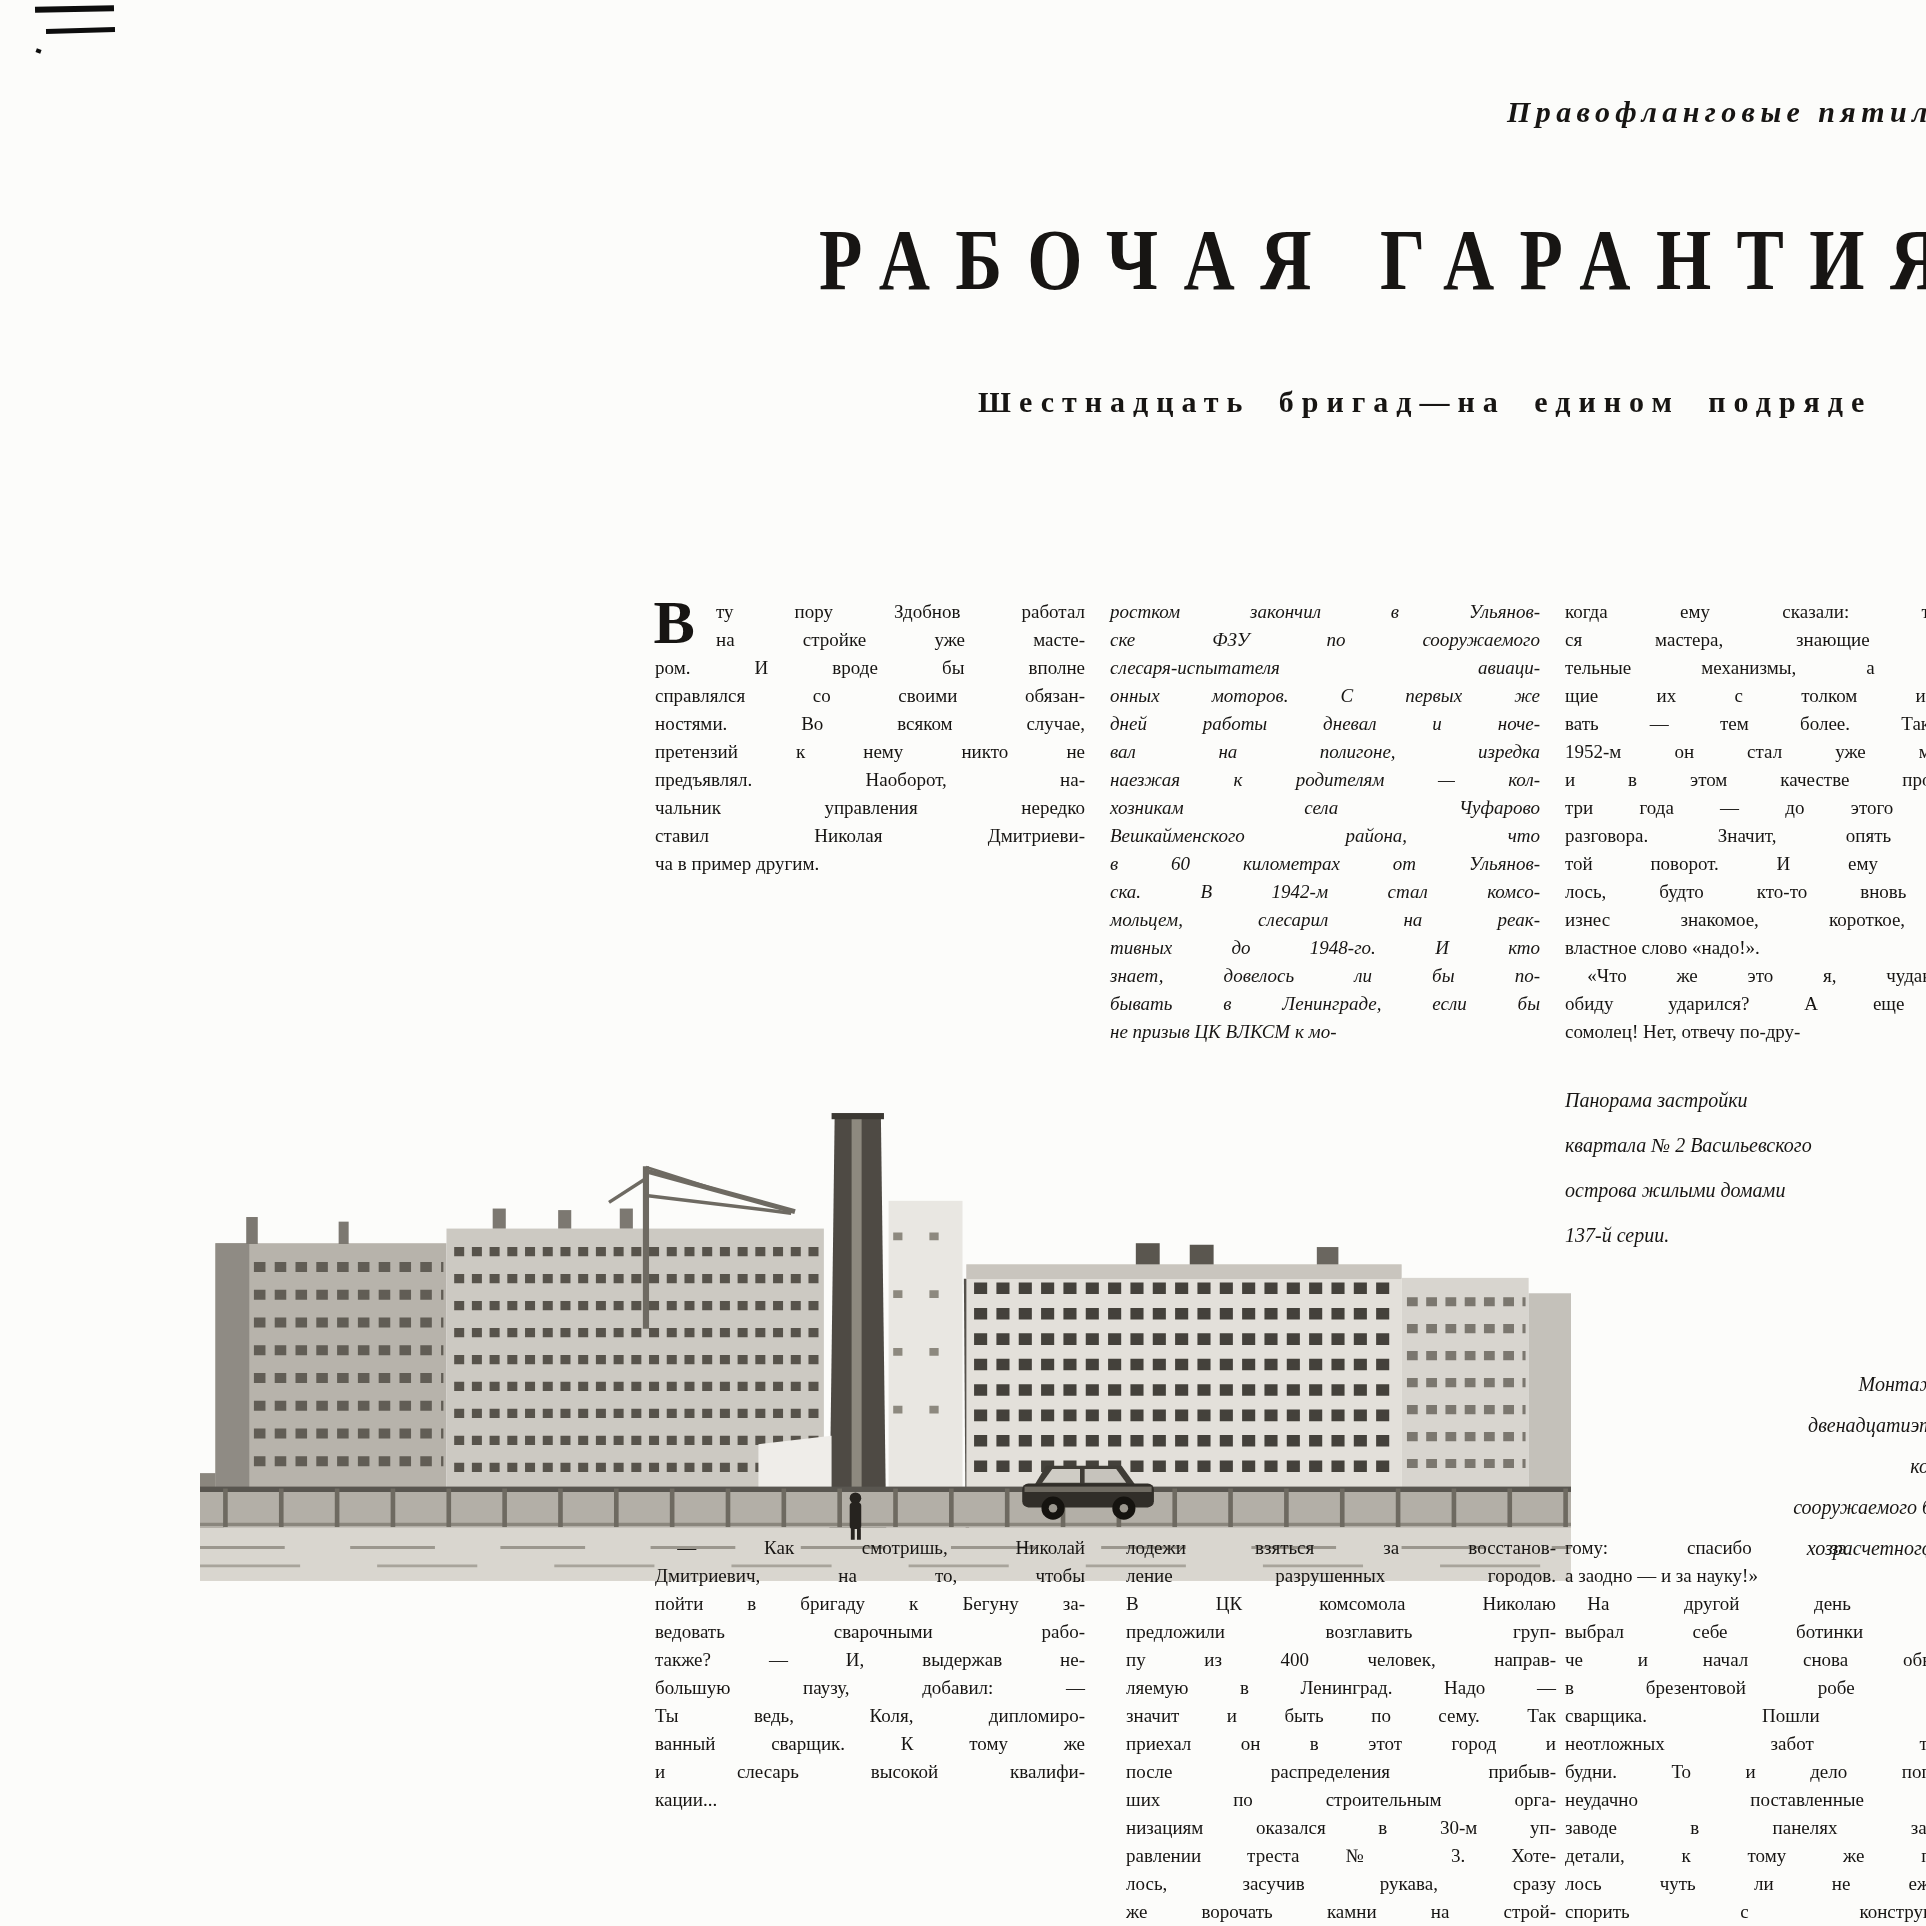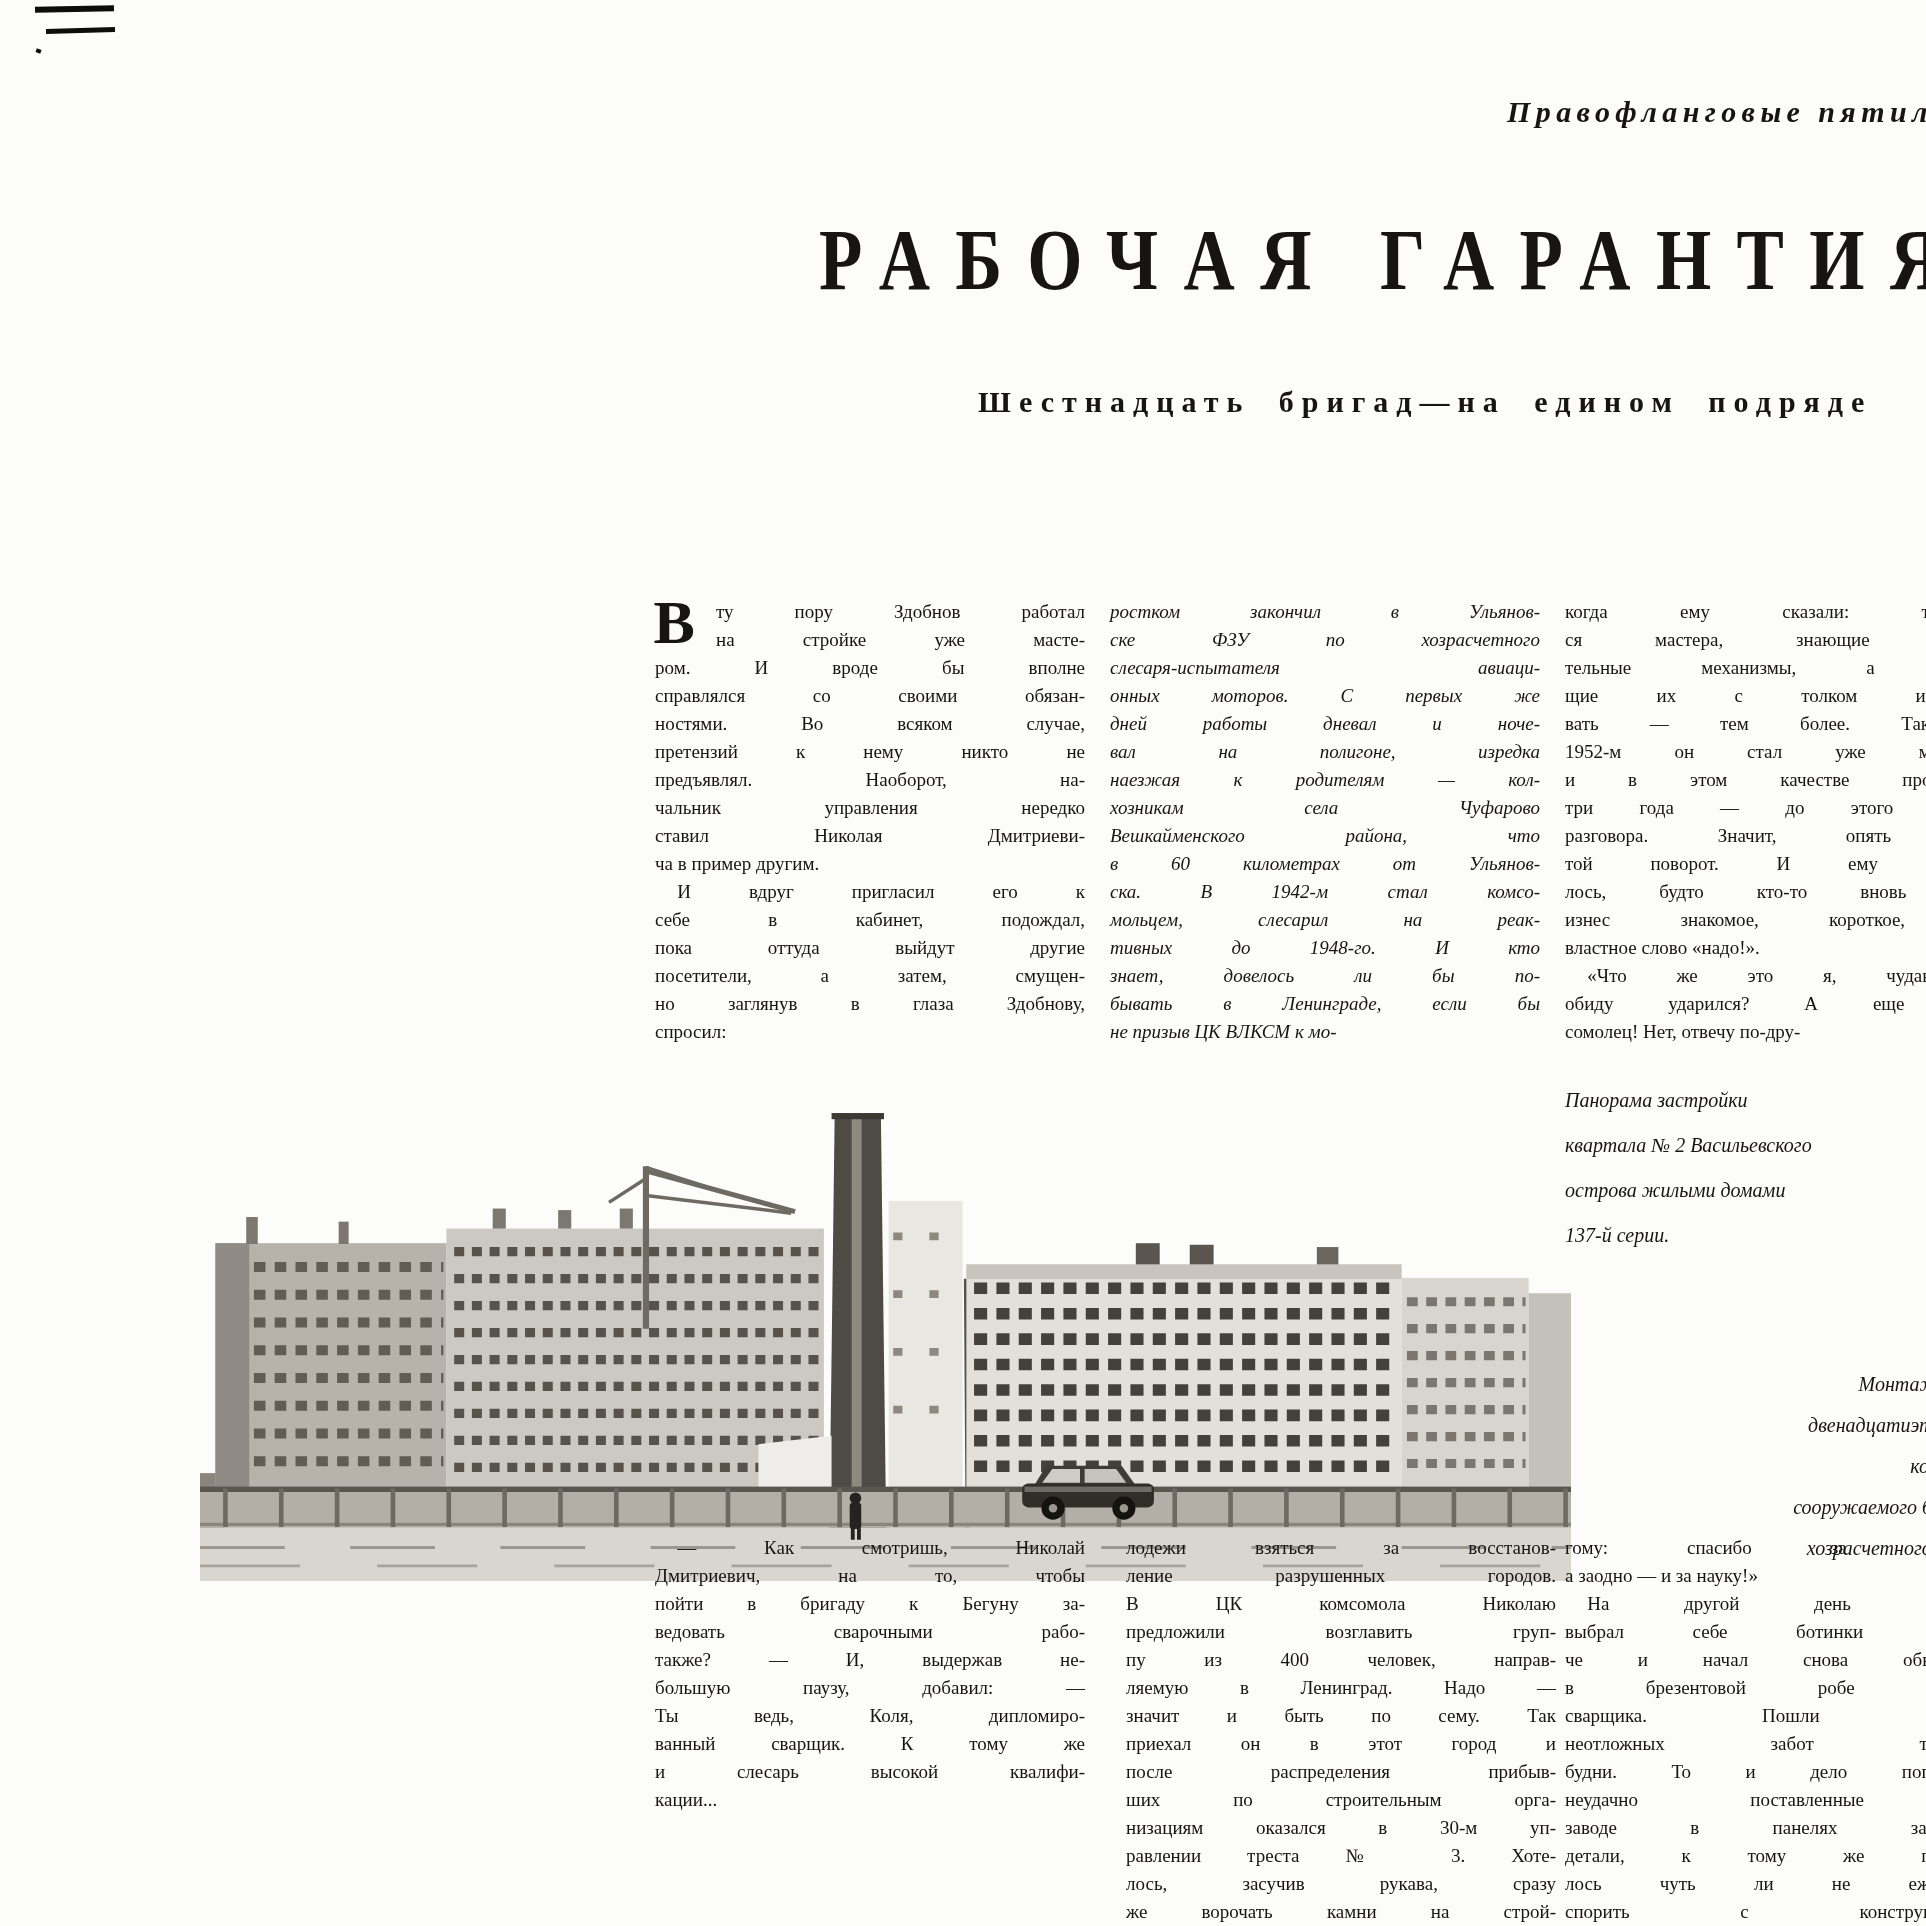--- a/index.html
+++ b/index.html
@@ -55,33 +55,25 @@
         <div class="tline dcpad">на стройке уже масте-</div>
         <div class="tline">ром. И вроде бы вполне</div>
         <div class="tline">справлялся со своими обязан-</div>
         <div class="tline">ностями. Во всяком случае,</div>
         <div class="tline">претензий к нему никто не</div>
         <div class="tline">предъявлял. Наоборот, на-</div>
         <div class="tline">чальник управления нередко</div>
         <div class="tline">ставил Николая Дмитриеви-</div>
         <div class="tline plast">ча в пример другим.</div>
       </div>
-      <div class="para">
-        <div class="tline ind">И вдруг пригласил его к</div>
-        <div class="tline">себе в кабинет, подождал,</div>
-        <div class="tline">пока оттуда выйдут другие</div>
-        <div class="tline">посетители, а затем, смущен-</div>
-        <div class="tline">но заглянув в глаза Здобнову,</div>
-        <div class="tline plast">спросил:</div>
-      </div>
     </div>
   <div class="col" id="colt2">
       <div class="para">
         <div class="tline">ростком закончил в Ульянов-</div>
-        <div class="tline">ске ФЗУ по хозрасчетного</div>
+        <div class="tline">ске ФЗУ по сооружаемого</div>
         <div class="tline">слесаря-испытателя авиаци-</div>
         <div class="tline">онных моторов. С первых же</div>
         <div class="tline">дней работы дневал и ноче-</div>
         <div class="tline">вал на полигоне, изредка</div>
         <div class="tline">наезжая к родителям — кол-</div>
         <div class="tline">хозникам села Чуфарово</div>
         <div class="tline">Вешкайменского района, что</div>
         <div class="tline">в 60 километрах от Ульянов-</div>
         <div class="tline">ска. В 1942-м стал комсо-</div>
         <div class="tline">мольцем, слесарил на реак-</div>

